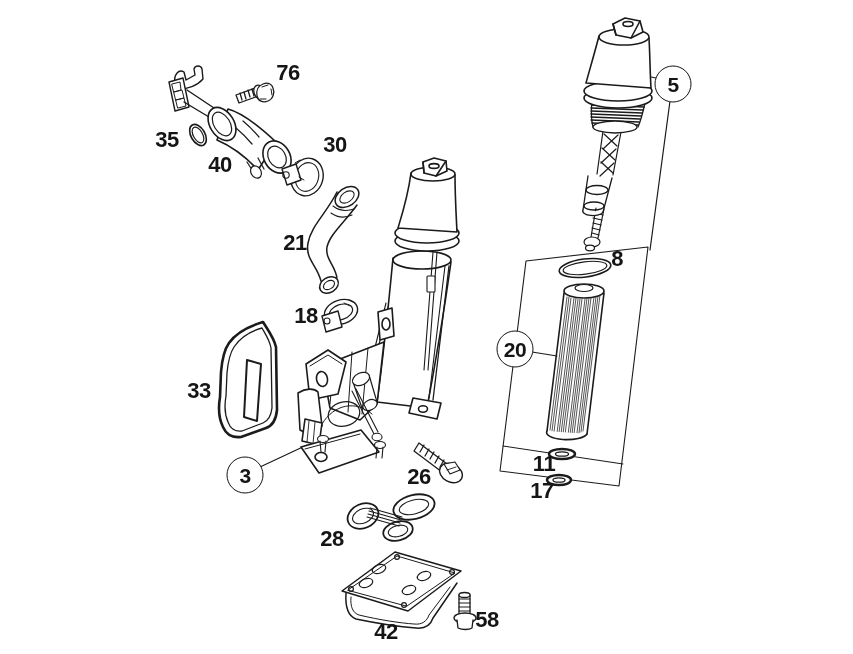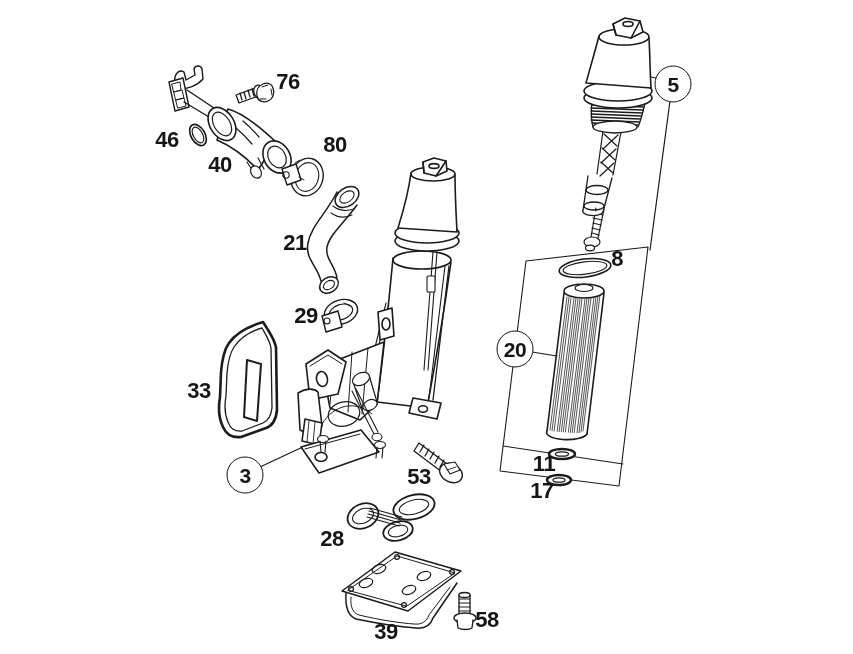--- a/index.html
+++ b/index.html
@@ -292,30 +292,30 @@
 
   <g stroke-width="1.3">
     <path d="M459,595 L459,615 M470,595 L470,615"></path>
     <ellipse cx="464.5" cy="595" rx="5.5" ry="2.5" fill="#fff"></ellipse>
     <path d="M459,599 L470,599 M459,603 L470,603 M459,607 L470,607 M459,611 L470,611" stroke-width="1"></path>
     <ellipse cx="465" cy="618" rx="11" ry="5" fill="#fff"></ellipse>
     <path d="M457,620 L458,628 C462,630 469,630 472,628 L473,620" fill="#fff"></path>
   </g>
 </svg>
 
-  <div class="lbl" style="left:288px;top:82px">76</div>
-  <div class="lbl" style="left:167px;top:140px">46</div>
+  <div class="lbl" style="left:288px;top:73px">76</div>
+  <div class="lbl" style="left:167px;top:140px">35</div>
   <div class="lbl" style="left:220px;top:165px">40</div>
-  <div class="lbl" style="left:335px;top:145px">80</div>
+  <div class="lbl" style="left:335px;top:145px">30</div>
   <div class="lbl" style="left:295px;top:243px">21</div>
-  <div class="lbl" style="left:306px;top:316px">29</div>
+  <div class="lbl" style="left:306px;top:316px">18</div>
   <div class="lbl" style="left:199px;top:391px">33</div>
-  <div class="lbl" style="left:419px;top:477px">53</div>
+  <div class="lbl" style="left:419px;top:477px">26</div>
   <div class="lbl" style="left:332px;top:539px">28</div>
-  <div class="lbl" style="left:386px;top:632px">39</div>
+  <div class="lbl" style="left:386px;top:632px">42</div>
   <div class="lbl" style="left:487px;top:620px">58</div>
   <div class="lbl" style="left:617px;top:259px">8</div>
   <div class="lbl" style="left:544px;top:464px">11</div>
   <div class="lbl" style="left:542px;top:491px">17</div>
 
   <div class="lbl circled" style="left:245px;top:475px">3</div>
   <div class="lbl circled" style="left:673px;top:84px">5</div>
   <div class="lbl circled" style="left:515px;top:349px">20</div>
 </div>
 

